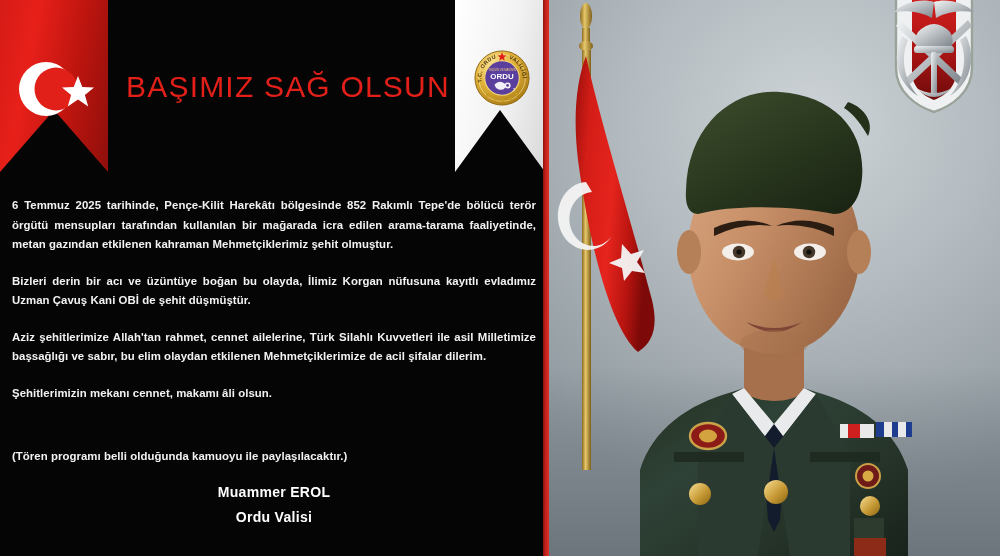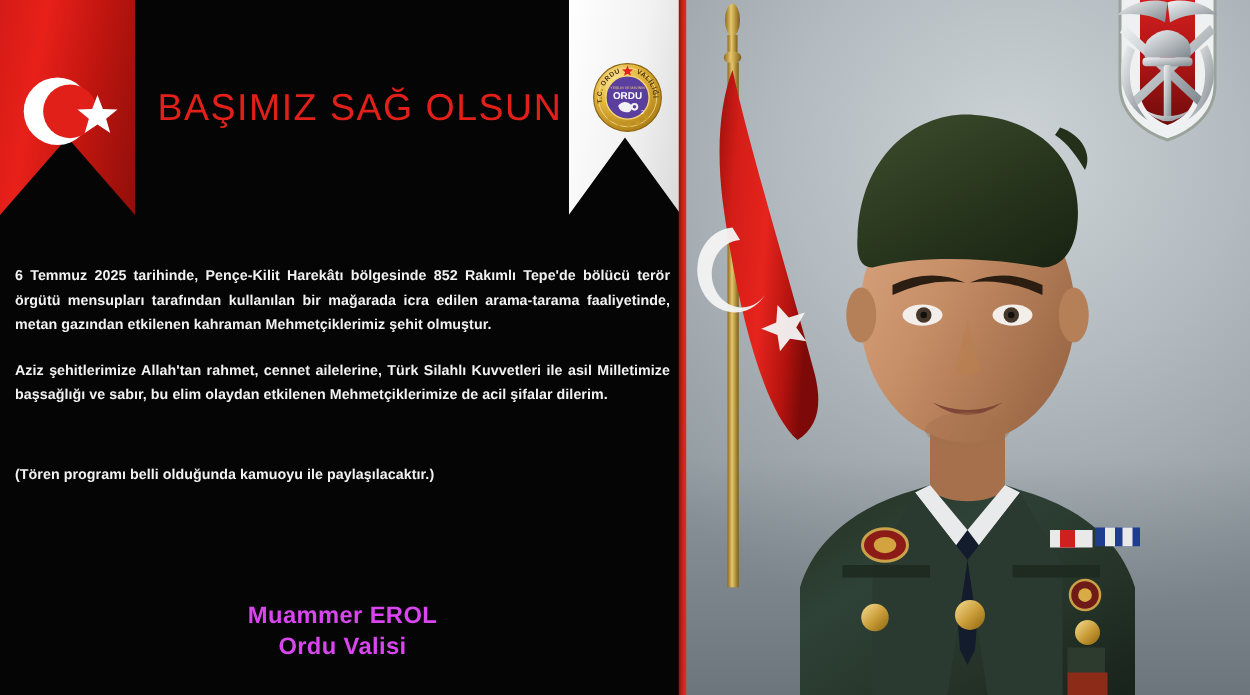--- a/index.html
+++ b/index.html
@@ -85,21 +85,21 @@
   #seal {
     position: absolute;
     left: 474px; top: 50px;
     width: 56px; height: 56px;
     z-index: 7;
   }
 
   
   #body-copy {
     position: absolute;
-    left: 12px; top: 212px;
+    left: 12px; top: 196px;
     width: 524px;
     z-index: 5;
   }
   .para {
     color: #f2f2f2;
     font-size: 11.4px;
     font-weight: 700;
     line-height: 19.5px;
     text-align: justify;
     margin-bottom: 17px;
@@ -109,22 +109,22 @@
 
   
   #signature {
     position: absolute;
     left: 0; top: 480px;
     width: 548px;
     text-align: center;
     z-index: 5;
   }
   #signature .sig-line {
-    color: #d946ef;
-    font-size: 19px;
+    color: #ffffff;
+    font-size: 14px;
     font-weight: 700;
     line-height: 25px;
     letter-spacing: .3px;
   }
 
   
   #photo-panel {
     position: absolute;
     left: 548px; top: 0;
     width: 452px; height: 556px;
@@ -205,21 +205,23 @@
         <circle cx="30" cy="96" r="4"></circle>
         <circle cx="46" cy="105" r="4"></circle>
         <circle cx="62" cy="108" r="4"></circle>
         <circle cx="78" cy="104" r="4"></circle>
         <circle cx="92" cy="95" r="4"></circle>
       </g>
     </svg>
 
     <div id="body-copy">
       <p class="para">6 Temmuz 2025 tarihinde, Pençe-Kilit Harekâtı bölgesinde 852 Rakımlı Tepe'de bölücü terör örgütü mensupları tarafından kullanılan bir mağarada icra edilen arama-tarama faaliyetinde, metan gazından etkilenen kahraman Mehmetçiklerimiz şehit olmuştur.</p>
+      <p class="para">Bizleri derin bir acı ve üzüntüye boğan bu olayda, İlimiz Korgan nüfusuna kayıtlı evladımız Uzman Çavuş Kani OBİ de şehit düşmüştür.</p>
       <p class="para">Aziz şehitlerimize Allah'tan rahmet, cennet ailelerine, Türk Silahlı Kuvvetleri ile asil Milletimize başsağlığı ve sabır, bu elim olaydan etkilenen Mehmetçiklerimize de acil şifalar dilerim.</p>
+      <p class="para">Şehitlerimizin mekanı cennet, makamı âli olsun.</p>
       <p class="para">(Tören programı belli olduğunda kamuoyu ile paylaşılacaktır.)</p>
     </div>
 
     <div id="signature">
       <div class="sig-line">Muammer EROL</div>
       <div class="sig-line">Ordu Valisi</div>
     </div>
   </div>
 
   <div id="panel-divider"></div>

